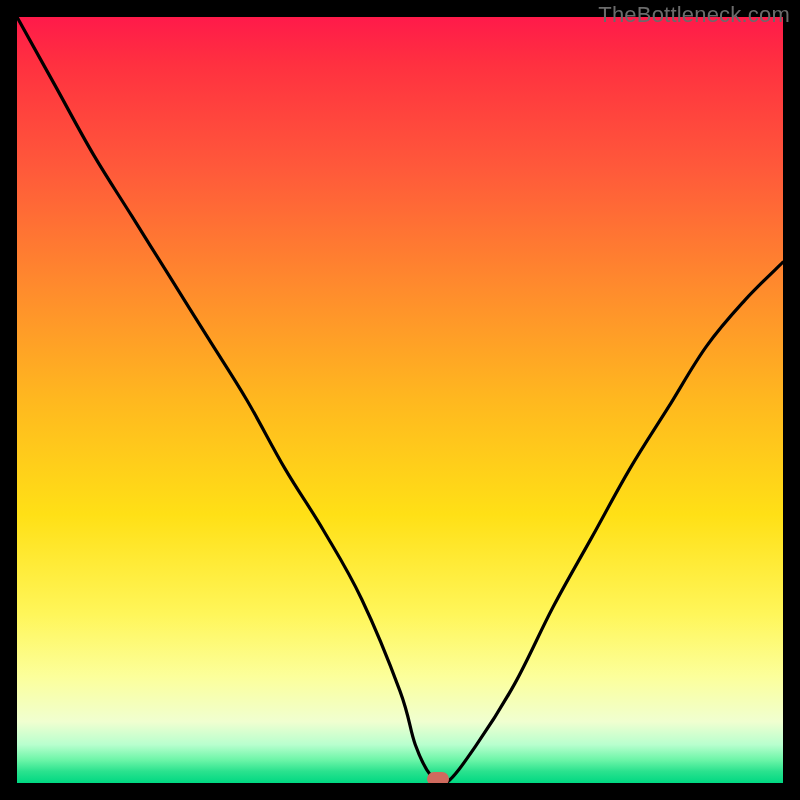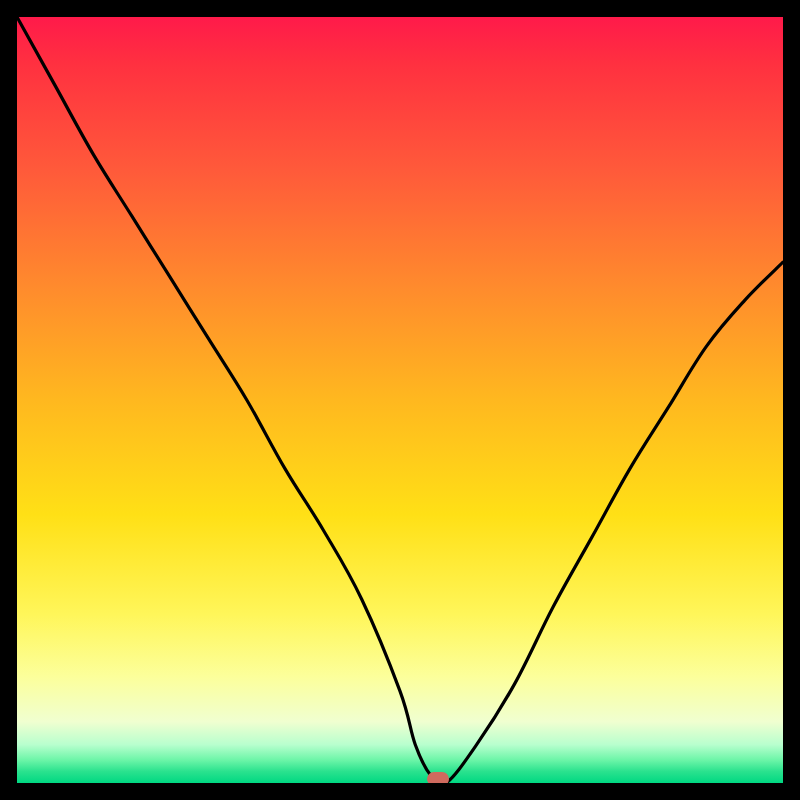--- a/index.html
+++ b/index.html
@@ -75,20 +75,21 @@
     border-radius: 7px;
     z-index: 15;
     transform: translate(-50%, -50%);
   }
 </style>
 </head>
 <body>
 
 <div class="frame">
 
+  <div class="watermark">TheBottleneck.com</div>
 
   <div class="plot">
 
     <div class="gradient"></div>
 
     <svg class="curve-svg" viewBox="0 0 766 766" preserveAspectRatio="none">
       <path id="curve-path" fill="none" stroke="#000" stroke-width="3.2" stroke-linejoin="round" stroke-linecap="round" d="M 0.0 0.0 C 6.9 12.4, 24.5 44.1, 38.3 68.9 C 52.1 93.8, 62.8 114.4, 76.6 137.9 C 90.4 161.3, 101.1 177.1, 114.9 199.2 C 128.7 221.2, 139.4 238.4, 153.2 260.4 C 167.0 282.5, 177.7 299.7, 191.5 321.7 C 205.3 343.8, 216.0 359.6, 229.8 383.0 C 243.6 406.4, 254.3 428.5, 268.1 451.9 C 281.9 475.4, 292.6 489.8, 306.4 513.2 C 320.2 536.7, 330.9 553.2, 344.7 582.2 C 358.5 611.1, 373.3 647.9, 383.0 674.1 C 392.7 700.3, 392.8 712.5, 398.3 727.7 C 403.8 742.9, 408.1 751.4, 413.6 758.3 C 419.2 765.2, 420.7 771.5, 429.0 766.0 C 437.2 760.5, 447.2 745.6, 459.6 727.7 C 472.0 709.8, 484.1 691.2, 497.9 666.4 C 511.7 641.6, 522.4 616.0, 536.2 589.8 C 550.0 563.6, 560.7 545.7, 574.5 520.9 C 588.3 496.1, 599.0 475.4, 612.8 451.9 C 626.6 428.5, 637.3 412.7, 651.1 390.7 C 664.9 368.6, 675.6 348.7, 689.4 329.4 C 703.2 310.1, 713.9 298.6, 727.7 283.4 C 741.5 268.3, 759.1 252.0, 766.0 245.1"></path>
     </svg>
 
     <div id="marker" class="marker" style="left: 421.3px; top: 762.17px; background: rgb(207, 106, 94);"></div>

